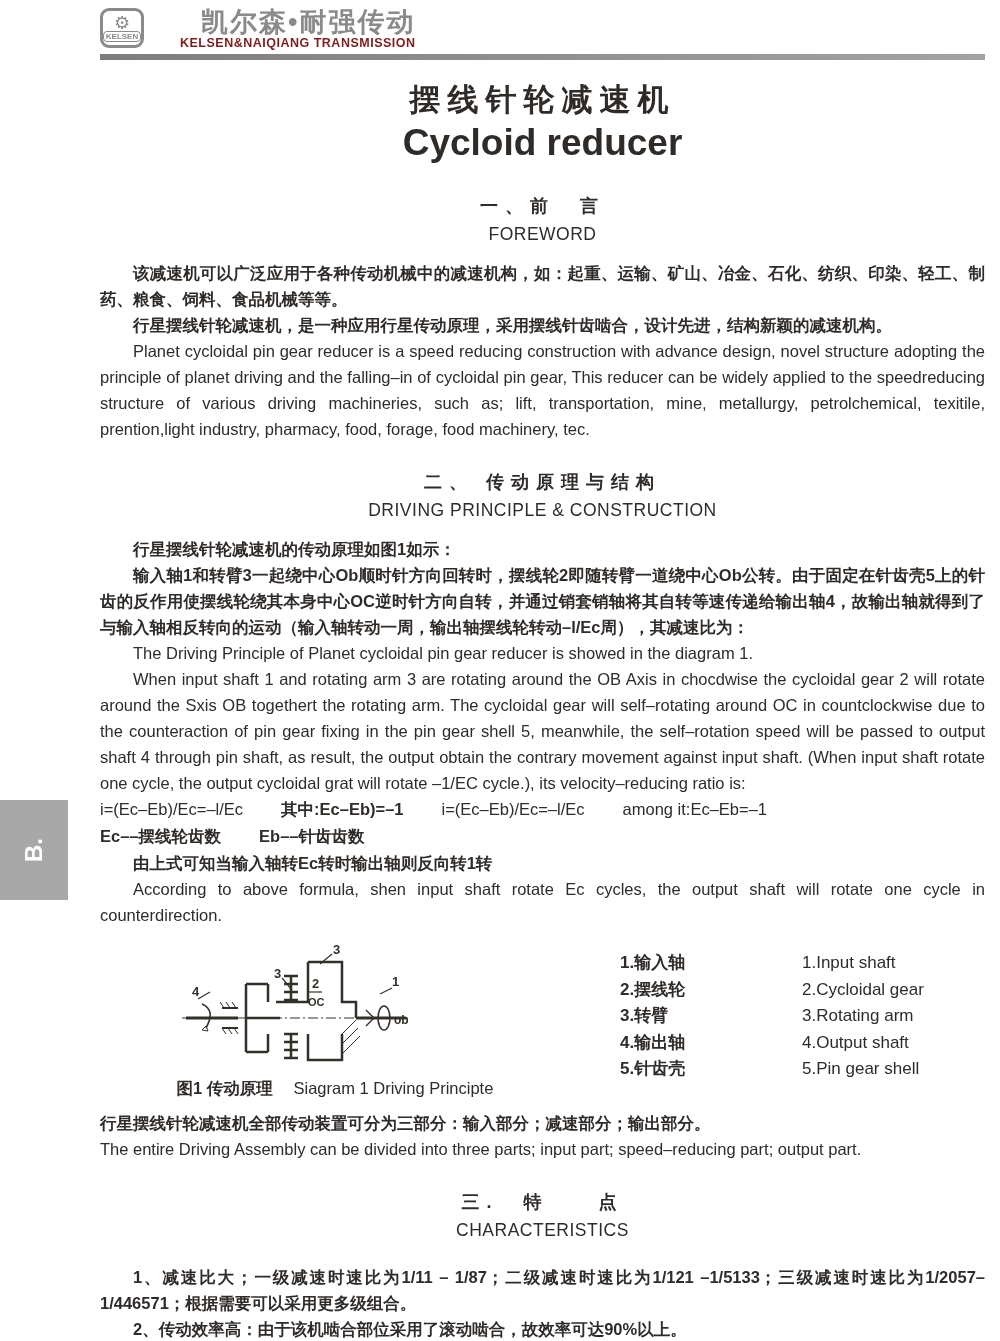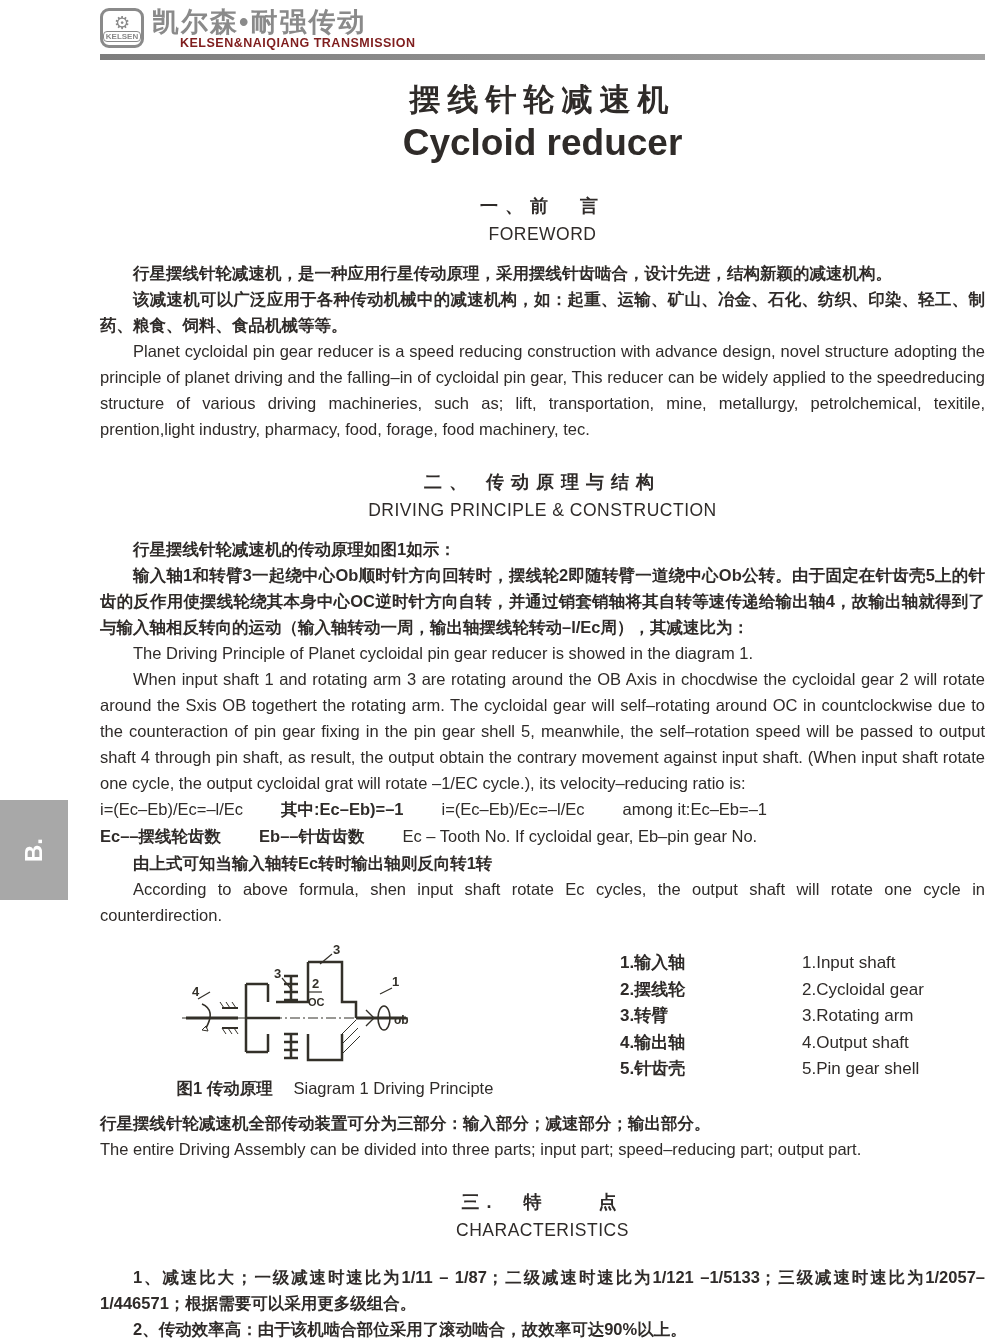--- a/index.html
+++ b/index.html
@@ -16,21 +16,21 @@
   .header{position:absolute;top:8px;left:100px;right:15px;}
   .brandrow{display:flex;align-items:flex-start;}
   .logo-box{
     width:44px;height:40px;border:3px solid #8a8a8a;border-radius:9px;
     display:flex;flex-direction:column;align-items:center;justify-content:center;
     color:#8a8a8a;box-sizing:border-box;
   }
   .logo-gear{font-size:18px;line-height:16px;}
   .logo-word{font-size:8px;font-weight:bold;letter-spacing:0;border:1px solid #8a8a8a;border-radius:4px;padding:0 2px;line-height:9px;}
   .brandtext{margin-left:8px;}
-  .brand-cn{font-size:27px;font-weight:bold;color:#8a8a8a;line-height:28px;letter-spacing:2px;}
+  .brand-cn{font-size:27px;font-weight:bold;color:#8a8a8a;line-height:28px;letter-spacing:2px;text-align:right;}
   .brand-en{font-size:12.5px;font-weight:bold;color:#7f1d1d;line-height:14px;letter-spacing:0.5px;margin-left:28px;}
   .header-bar{
     margin-top:4px;height:6px;
     background:linear-gradient(to right,#7d7d7d,#a3a3a3);
   }
   
   .content{position:absolute;top:66px;left:100px;width:885px;}
   .title-cn{font-size:31px;font-weight:bold;text-align:center;letter-spacing:7px;margin-top:14px;line-height:40px;}
   .title-en{font-size:37px;font-weight:bold;text-align:center;line-height:46px;margin-top:0px;}
   .h2{margin-top:26px;text-align:center;}
@@ -97,22 +97,22 @@
 
     <div class="title-cn">摆线针轮减速机</div>
     <div class="title-en">Cycloid reducer</div>
 
     <div class="h2">
       <div class="cnh">一、前　言</div>
       <div class="enh">FOREWORD</div>
     </div>
 
     <div class="block">
+      <p class="cn ind">该减速机可以广泛应用于各种传动机械中的减速机构，如：起重、运输、矿山、冶金、石化、纺织、印染、轻工、制药、粮食、饲料、食品机械等等。</p>
       <p class="cn ind">行星摆线针轮减速机，是一种应用行星传动原理，采用摆线针齿啮合，设计先进，结构新颖的减速机构。</p>
-      <p class="cn ind">该减速机可以广泛应用于各种传动机械中的减速机构，如：起重、运输、矿山、冶金、石化、纺织、印染、轻工、制药、粮食、饲料、食品机械等等。</p>
       <p class="ind">Planet cycloidal pin gear reducer is a speed reducing construction with advance design, novel structure adopting the principle of planet driving and the falling–in of cycloidal pin gear, This reducer can be widely applied to the speedreducing structure of various driving machineries, such as; lift, transportation, mine, metallurgy, petrolchemical, texitile, prention,light industry, pharmacy, food, forage, food machinery, tec.</p>
     </div>
 
     <div class="h2">
       <div class="cnh">二、 传动原理与结构</div>
       <div class="enh">DRIVING PRINCIPLE &amp; CONSTRUCTION</div>
     </div>
 
     <div class="block">
       <p class="cn ind">行星摆线针轮减速机的传动原理如图1如示：</p>
@@ -122,21 +122,20 @@
 
       <div class="formula-line">
         <span class="fpart">i=(Ec–Eb)/Ec=–l/Ec</span>
         <span class="fpart cnf">其中:Ec–Eb)=–1</span>
         <span class="fpart">i=(Ec–Eb)/Ec=–l/Ec</span>
         <span class="fpart">among it:Ec–Eb=–1</span>
       </div>
       <div class="formula-line">
         <span class="fpart cnf">Ec––摆线轮齿数</span>
         <span class="fpart cnf">Eb––针齿齿数</span>
-        <span class="fpart">Ec – Tooth No. If cycloidal gear, Eb–pin gear No.</span>
       </div>
 
       <p class="cn ind">由上式可知当输入轴转Ec转时输出轴则反向转1转</p>
       <p class="ind">According to above formula, shen input shaft rotate Ec cycles, the output shaft will rotate one cycle in counterdirection.</p>
     </div>
 
     <div class="figure-row">
       <div class="fig-col">
         <div class="fig-diagram">
           <svg width="230" height="128" viewBox="0 0 230 128">

